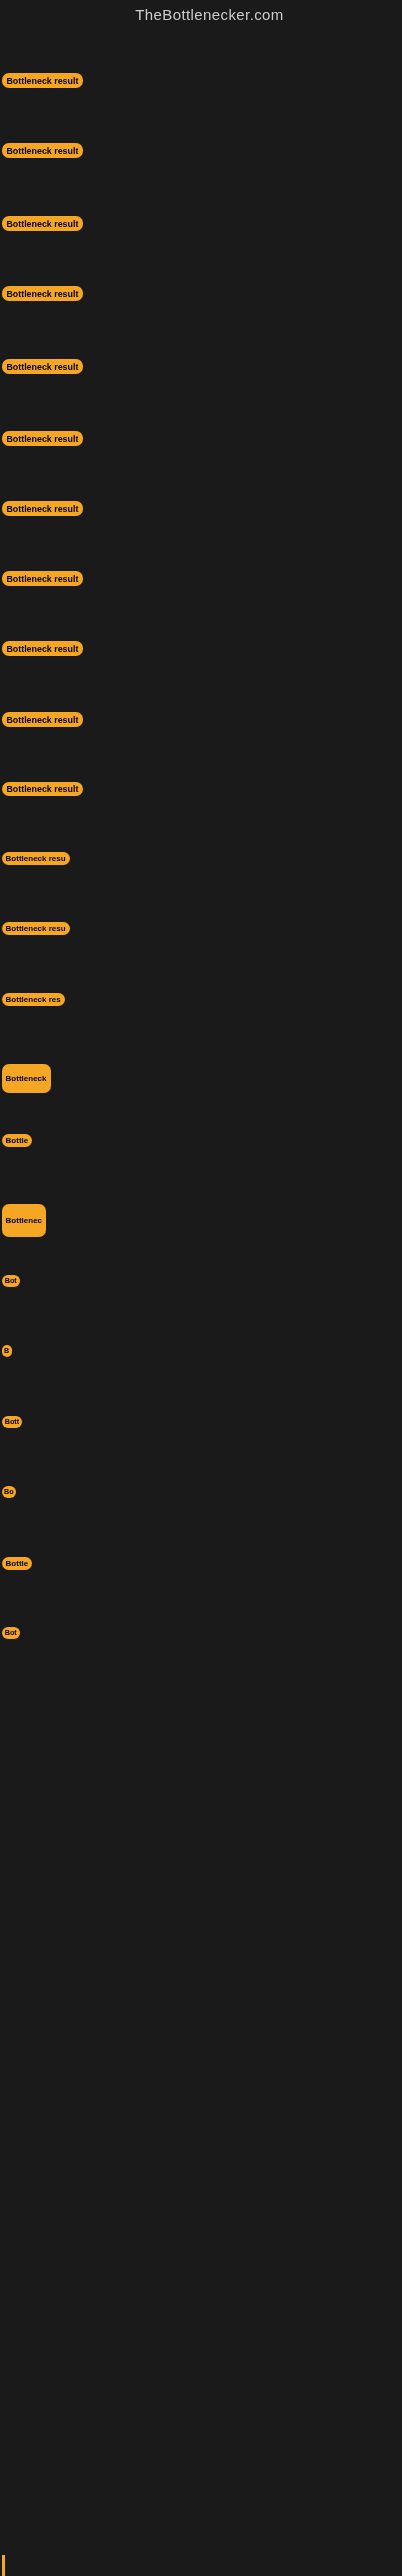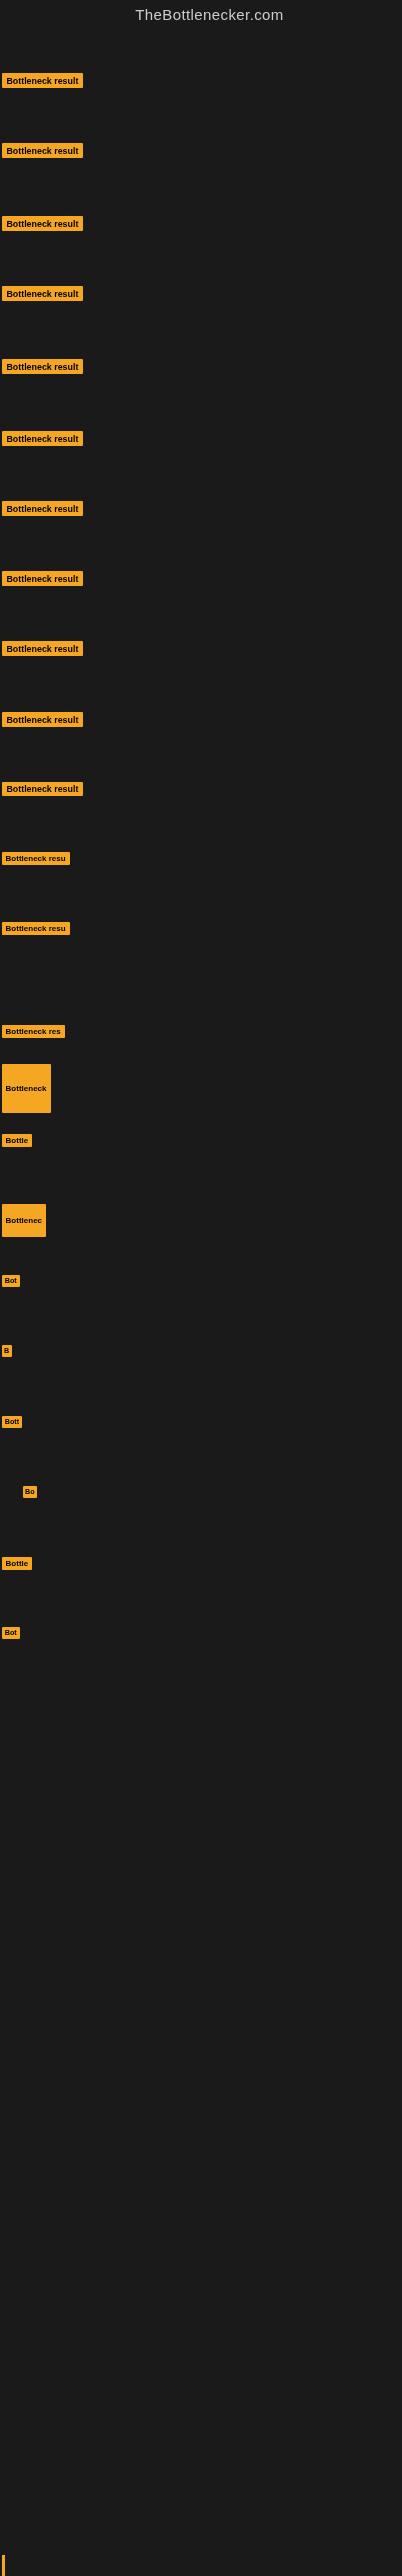--- a/index.html
+++ b/index.html
@@ -24,21 +24,21 @@
       letter-spacing: 0.4px;
       margin-left: 16px;
     }
 
     .badge {
       background-color: #f5a623;
       color: #000000;
       font-size: 8.9px;
       font-weight: bold;
       padding: 2.4px 4.8px;
-      border-radius: 1px;
+      border-radius: 7px;
       white-space: nowrap;
       display: inline-block;
       flex-shrink: 0;
     }
 
     
     .size-full { max-width: 113px; font-size: 8.9px; }
   </style>
 </head>
 <body>
@@ -93,25 +93,25 @@
 
   <div style="position: absolute; top: 825px; left: 1.6px;">
     <span class="badge" style="font-size:8px; padding: 2.4px 4px; max-width:93px; overflow:hidden; display:inline-block;">Bottleneck resu</span>
   </div>
 
   <div style="position: absolute; top: 895px; left: 1.6px;">
     <span class="badge" style="font-size:8px; padding: 2.4px 4px; max-width:85px; overflow:hidden; display:inline-block;">Bottleneck resu</span>
   </div>
 
   <div style="position: absolute; top: 966px; left: 1.6px;">
-    <span class="badge" style="font-size:8px; padding: 2.4px 4px; max-width:76px; overflow:hidden; display:inline-block;margin-top:32px;">Bottleneck res</span>
+    <span class="badge" style="font-size:8px; padding: 2.4px 4px; max-width:76px; overflow:hidden; display:inline-block;">Bottleneck res</span>
   </div>
 
   <div style="position: absolute; top: 1037px; left: 1.6px;">
-    <span class="badge" style="font-size:8px; padding: 20px 4px; max-width:64px; overflow:hidden; display:inline-block;">Bottleneck</span>
+    <span class="badge" style="font-size:8px; padding: 10px 4px; max-width:64px; overflow:hidden; display:inline-block;">Bottleneck</span>
   </div>
 
   <div style="position: absolute; top: 1107px; left: 1.6px;">
     <span class="badge" style="font-size:8px; padding: 2.4px 4px; max-width:48px; overflow:hidden; display:inline-block;">Bottle</span>
   </div>
 
   <div style="position: absolute; top: 1177px; left: 1.6px;">
     <span class="badge" style="font-size:8px; padding: 12px 4px; max-width:56px; overflow:hidden; display:inline-block;">Bottlenec</span>
   </div>
 
@@ -121,21 +121,21 @@
 
   <div style="position: absolute; top: 1318px; left: 1.6px;">
     <span class="badge" style="font-size:7.2px; padding: 1.6px 2.4px; max-width:11.3px; overflow:hidden; display:inline-block;">B</span>
   </div>
 
   <div style="position: absolute; top: 1389px; left: 1.6px;">
     <span class="badge" style="font-size:7.2px; padding: 1.6px 3.2px; max-width:31px; overflow:hidden; display:inline-block;text-align:center;">Bott</span>
   </div>
 
   <div style="position: absolute; top: 1459px; left: 1.6px;">
-    <span class="badge" style="font-size:7.2px; padding: 1.6px 2.4px; max-width:19.3px; overflow:hidden; display:inline-block;margin-left:21px;">Bo</span>
+    <span class="badge" style="font-size:7.2px; padding: 1.6px 2.4px; max-width:19.3px; overflow:hidden; display:inline-block;">Bo</span>
   </div>
 
   <div style="position: absolute; top: 1530px; left: 1.6px;">
     <span class="badge" style="font-size:8px; padding: 2.4px 4px; max-width:44px; overflow:hidden; display:inline-block;">Bottle</span>
   </div>
 
   <div style="position: absolute; top: 1600px; left: 1.6px;">
     <span class="badge" style="font-size:7.2px; padding: 1.6px 3.2px; max-width:29px; overflow:hidden; display:inline-block;">Bot</span>
   </div>
 

